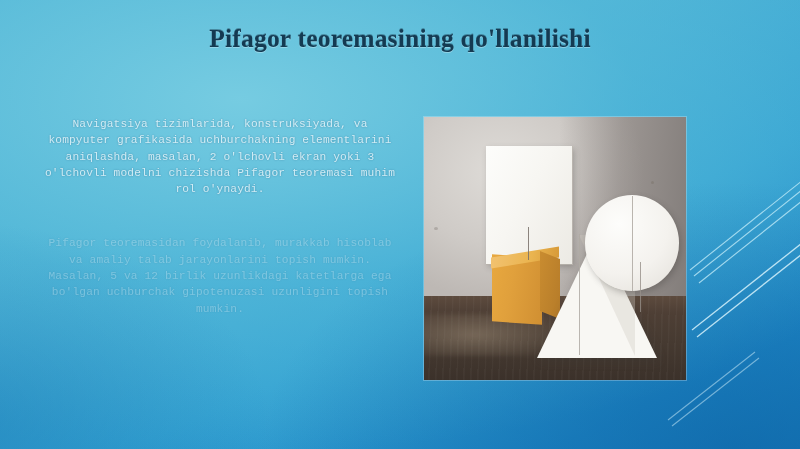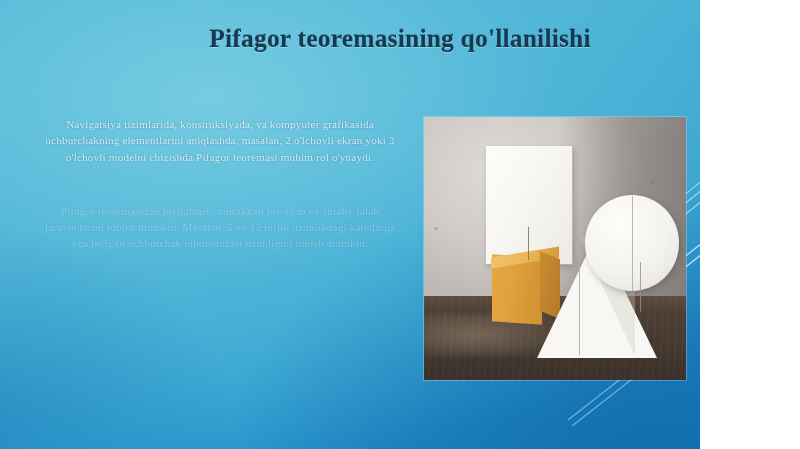--- a/index.html
+++ b/index.html
@@ -8,21 +8,21 @@
   }
   body {
     width: 800px;
     height: 449px;
     overflow: hidden;
     font-family: "Liberation Sans", sans-serif;
   }
 
   #slide {
     position: relative;
-    width: 700px;
+    width: 800px;
     height: 449px;
     overflow: hidden;
     background:
       radial-gradient(ellipse 130% 110% at 30% 22%, rgba(120,205,226,0.95) 0%, rgba(88,188,218,0.55) 38%, rgba(40,150,205,0.0) 72%),
       linear-gradient(155deg, #55b7d6 0%, #4bb1d5 34%, #34a2d2 62%, #1f87c6 86%, #1a7dbe 100%);
   }
 
   
   #vignette {
     position: absolute;
@@ -64,21 +64,21 @@
 
   #body-text {
     position: absolute;
     left: 44px;
     top: 116px;
     width: 352px;
     text-align: center;
   }
 
   .para {
-    font-family: Liberation Serif, serif;
+    font-family: Liberation Mono, monospace;
     font-size: 11.2px;
     line-height: 16.3px;
     margin: 0;
     letter-spacing: 0.15px;
   }
 
   .para.p1 {
     color: #e8f6fb;
     opacity: 0.82;
     text-shadow: 0 0 2px rgba(20,70,105,0.55);

